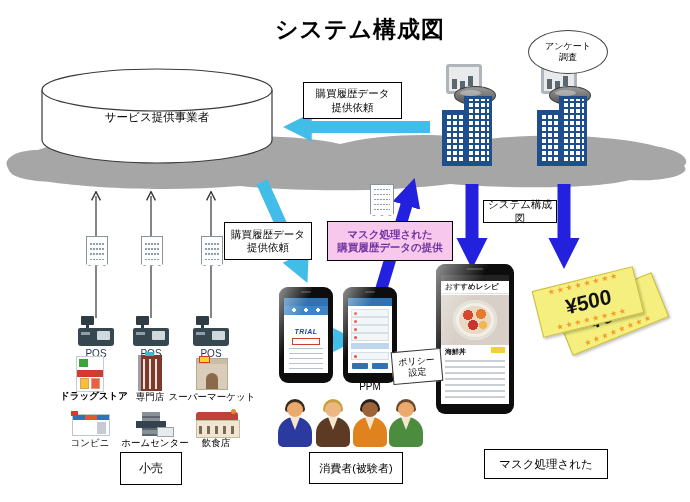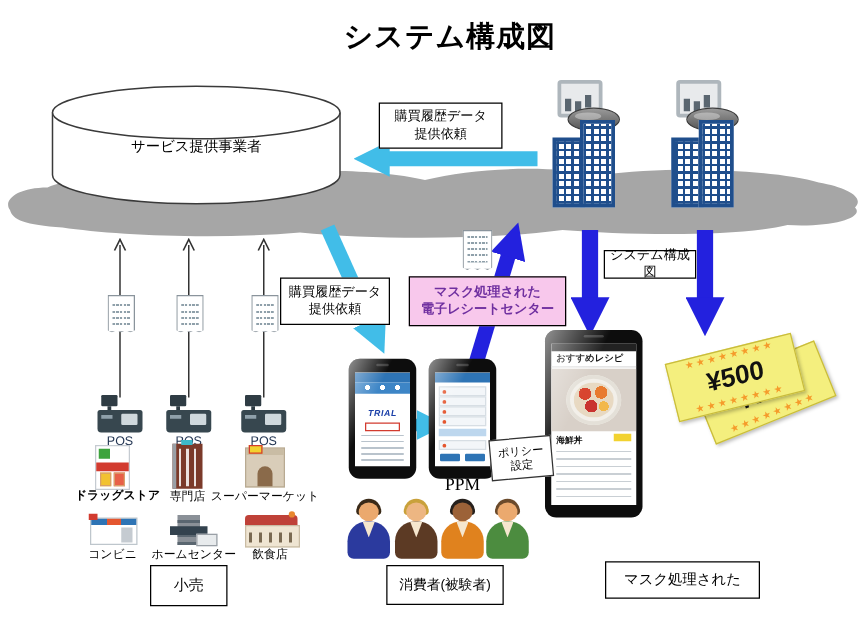--- a/index.html
+++ b/index.html
@@ -176,20 +176,24 @@
 
     <line x1="330" y1="340" x2="338" y2="340" stroke="#41BDE8" stroke-width="10" marker-end="url(#head-lb)"></line>
 
     <line x1="398" y1="359" x2="380" y2="345" stroke="#333" stroke-width="1"></line>
   </svg>
 
   <div class="title">システム構成図</div>
 
   <div class="cyl-label">サービス提供事業者</div>
 
+  <div class="bubble" style="left:528px;top:30px;">
+    <span>アンケート</span>
+    <span>調査</span>
+  </div>
 
   <div class="provider" style="left:438px;top:62px;">
     <i class="monitor"></i>
     <i class="disk"></i>
     <i class="bldg short"></i>
     <i class="bldg tall"></i>
   </div>
   <div class="provider" style="left:533px;top:62px;">
     <i class="monitor"></i>
     <i class="disk"></i>
@@ -200,21 +204,21 @@
   <div class="box" style="left:303px;top:82px;width:97px;height:35px;">
     <span>購買履歴データ</span>
     <span>提供依頼</span>
   </div>
   <div class="box" style="left:224px;top:222px;width:86px;height:36px;">
     <span>購買履歴データ</span>
     <span>提供依頼</span>
   </div>
   <div class="box pinkbox" style="left:327px;top:221px;width:124px;height:38px;">
     <span>マスク処理された</span>
-    <span>電子レシートセンター</span>
+    <span>購買履歴データの提供</span>
   </div>
   <div class="box" style="left:483px;top:200px;width:72px;height:21px;">
     <span>システム構成図</span>
   </div>
 
   <div class="receipt" style="left:86px;top:236px;width:20px;height:28px;"></div>
   <div class="receipt" style="left:141px;top:236px;width:20px;height:28px;"></div>
   <div class="receipt" style="left:201px;top:236px;width:20px;height:28px;"></div>
   <div class="receipt" style="left:370px;top:184px;width:22px;height:30px;"></div>
 
@@ -306,21 +310,21 @@
       <div class="ppm-row" style="top:11px;"></div>
       <div class="ppm-row" style="top:19px;"></div>
       <div class="ppm-row" style="top:27px;"></div>
       <div class="ppm-row" style="top:35px;"></div>
       <div class="ppm-sec" style="top:45px;"></div>
       <div class="ppm-row" style="top:54px;"></div>
       <div class="ppm-btn" style="left:4px;bottom:4px;"></div>
       <div class="ppm-btn" style="right:4px;bottom:4px;"></div>
     </div>
   </div>
-  <div class="plain" style="left:341px;top:381px;width:58px;font-size:14px;font-family:Liberation Serif, serif;">PPM</div>
+  <div class="plain" style="left:341px;top:381px;width:58px;font-size:10px;">PPM</div>
 
   <div class="callout">
     <span>ポリシー</span>
     <span>設定</span>
   </div>
 
   <div class="phone" style="left:436px;top:264px;width:78px;height:150px;">
     <div class="screen">
       <div class="scr-status"></div>
       <div class="scr-title">おすすめレシピ</div>

